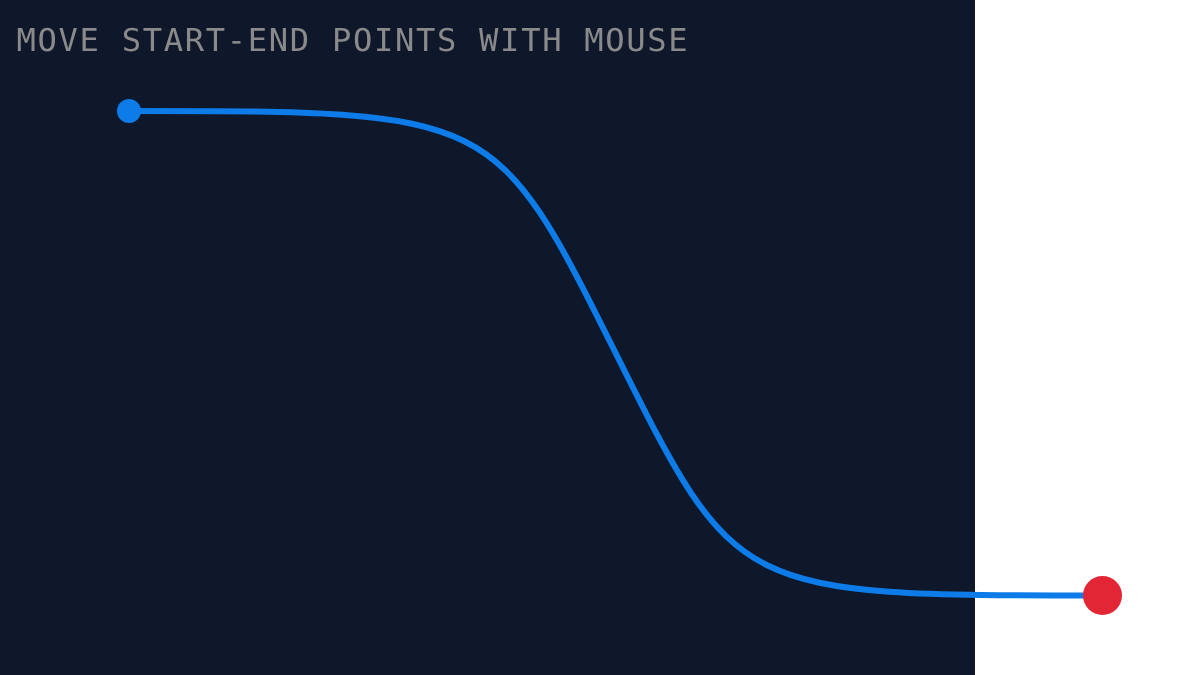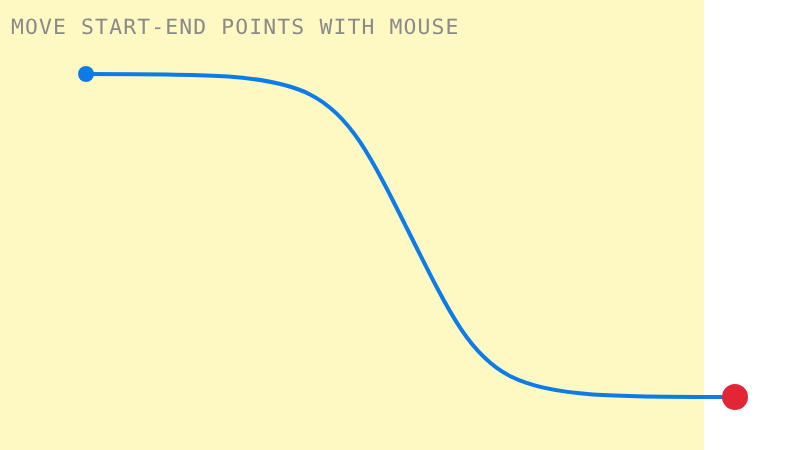--- a/index.html
+++ b/index.html
@@ -58,21 +58,21 @@
     stroke-linejoin: round;
   }
 
   .handle {
     cursor: move;
   }
 </style>
 </head>
 <body>
 
-<div id="app" style="background: #fef9c3; width: 704px; height: 450px;">
+<div id="app" style="background: #0f172a; width: 650px; height: 450px;">
 
   <h1 id="title" style="color: rgb(138, 138, 138); left: 11px; top: 14px; font-size: 21px;">MOVE START-END POINTS WITH MOUSE</h1>
 
   <svg id="stage" viewBox="0 0 800 450" width="800" height="450" xmlns="http://www.w3.org/2000/svg">
 
     <path class="curve-path" d="M 86 74 C 330 74 330 74 410.5 235.5 C 491 397 491 397 735 397" stroke="#0d7ce8" stroke-width="4"></path>
 
     <circle class="handle" fill="#0d7ce8" cx="86" cy="74" r="8"></circle>
 
     <circle class="handle" fill="#e32636" cx="735" cy="397" r="13"></circle>

